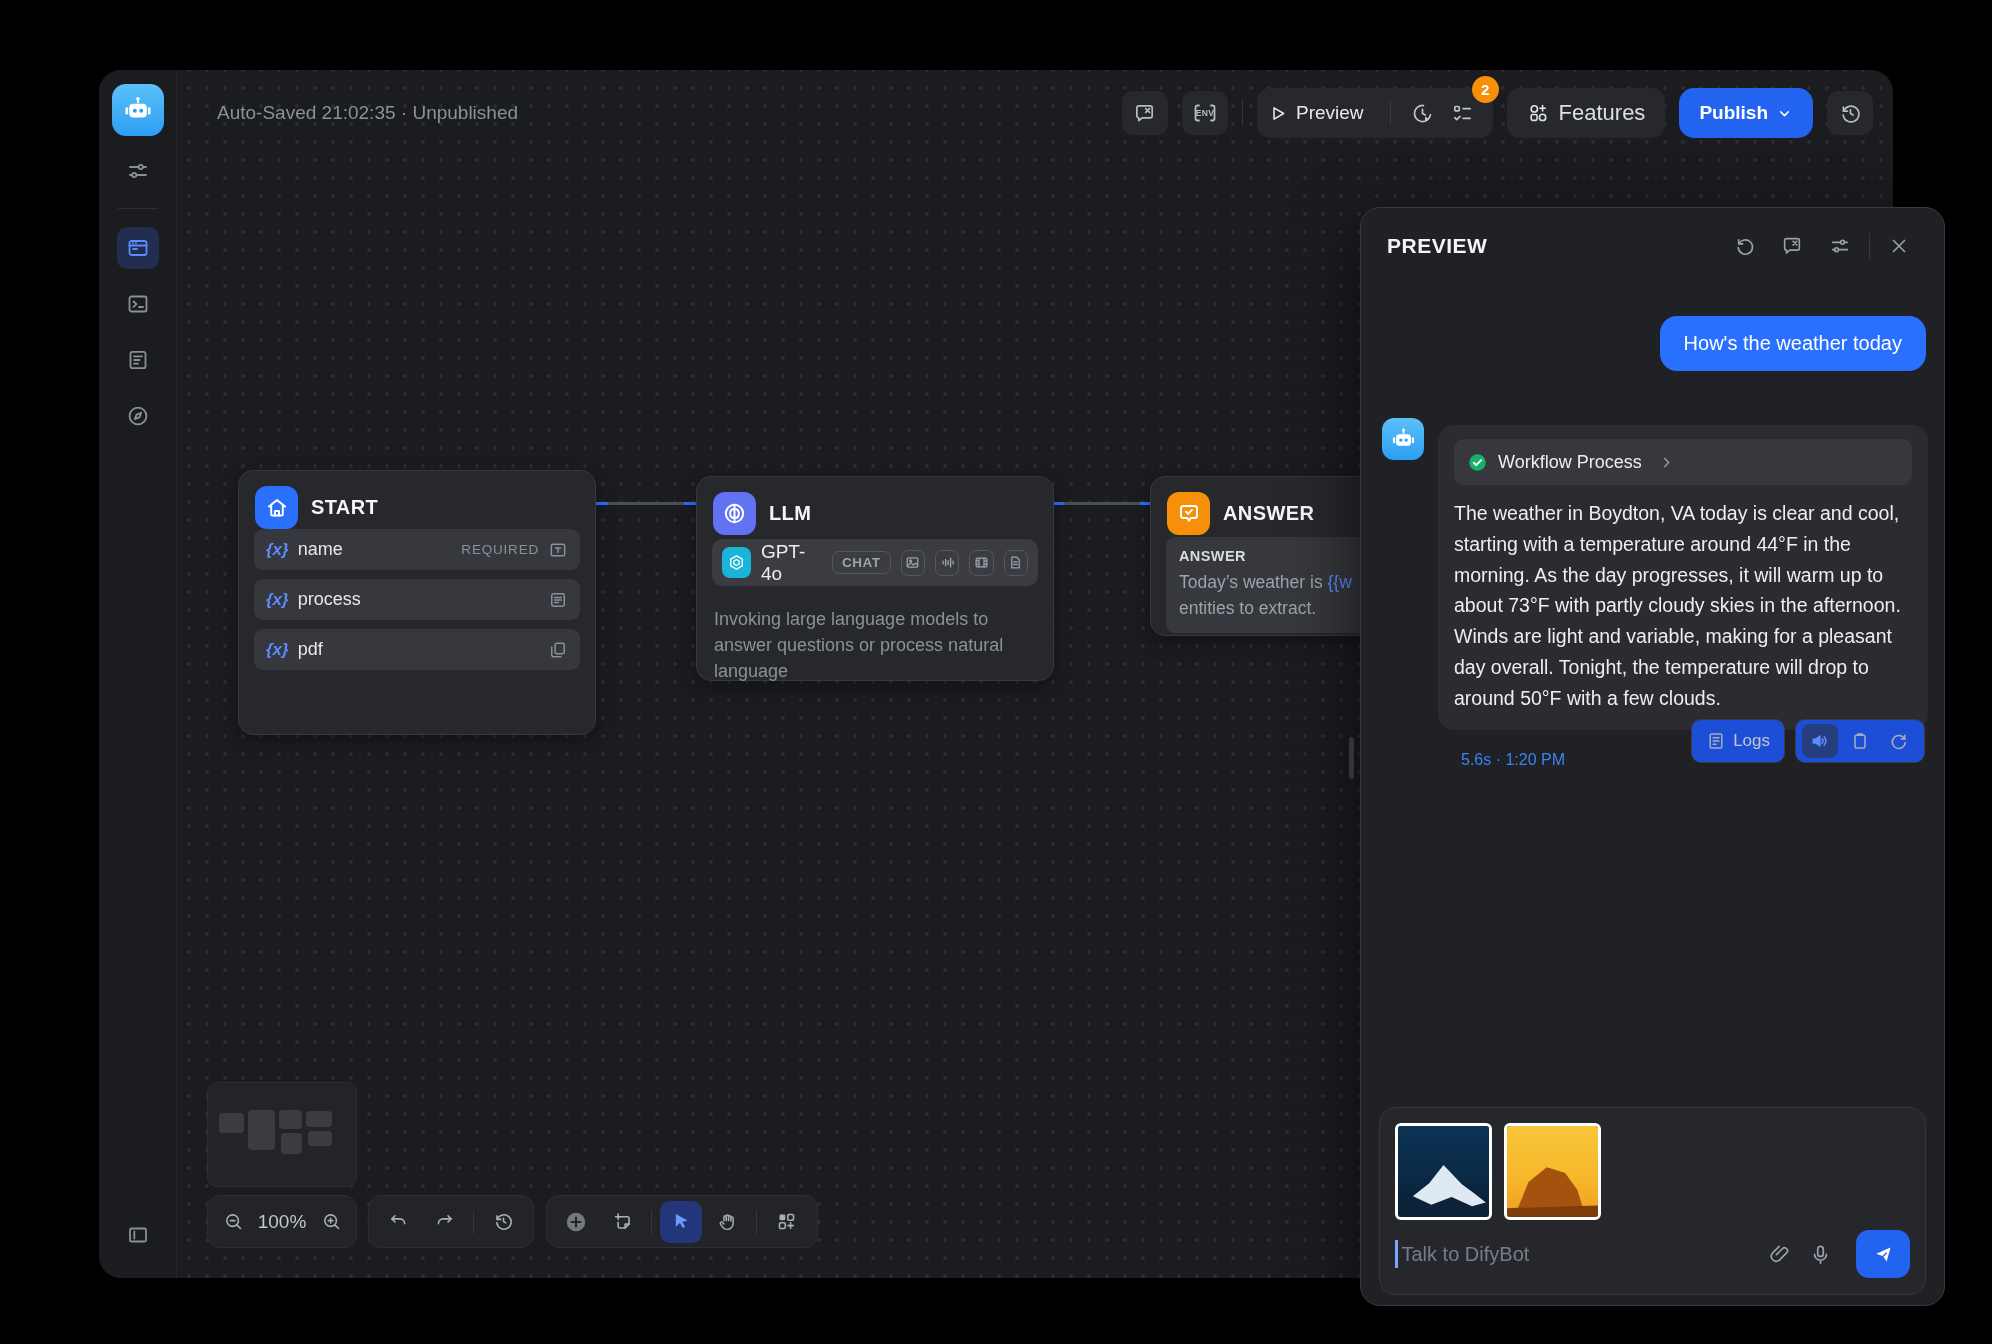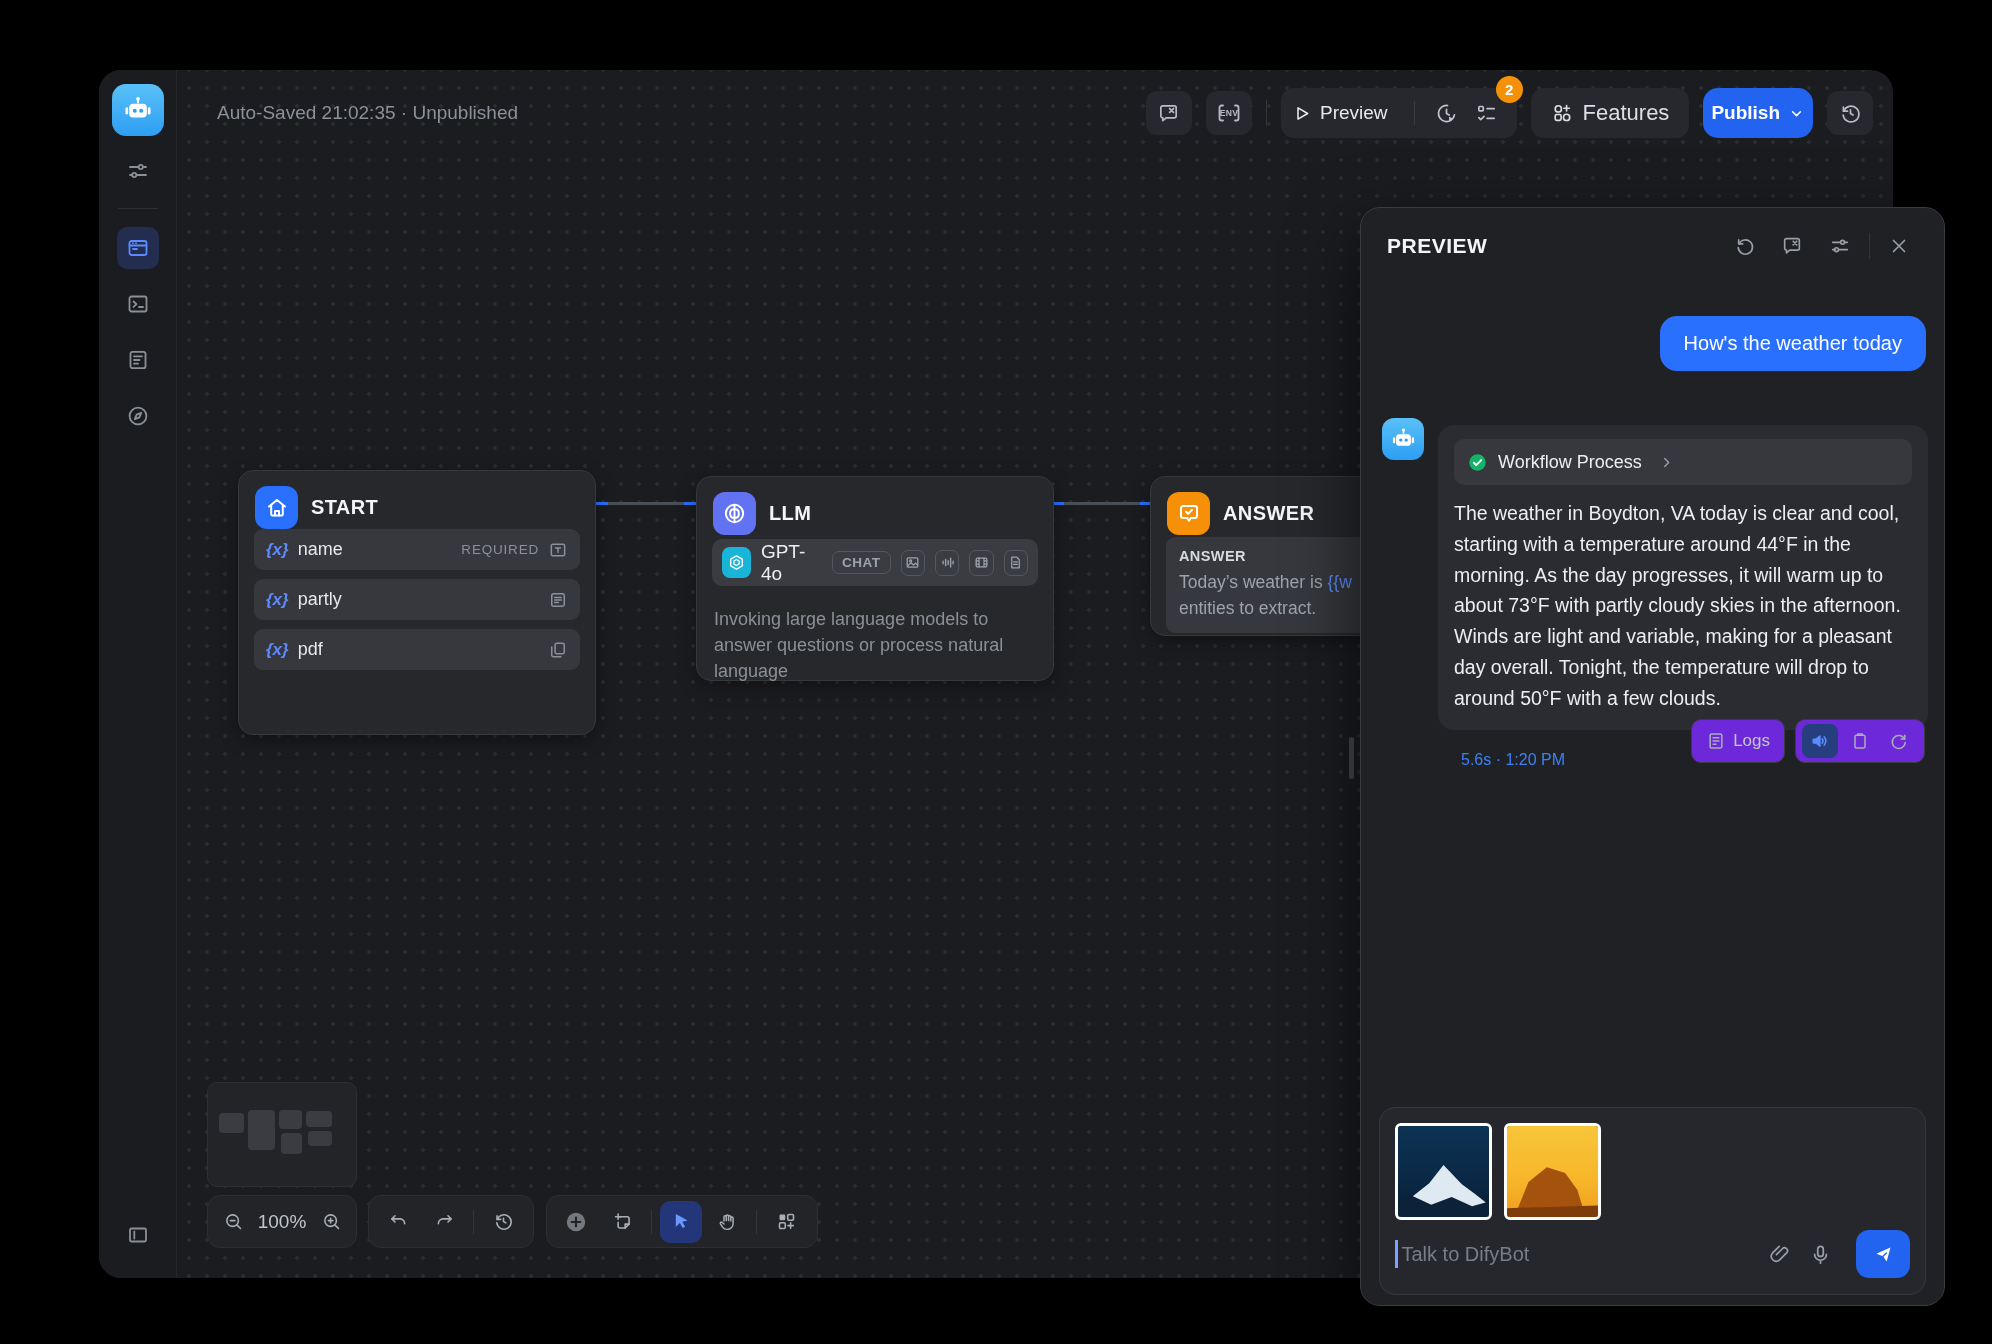--- a/index.html
+++ b/index.html
@@ -40,21 +40,21 @@
   .run-group .play-lbl { font-size:19px; margin:0 14px 0 8px; }
   .run-group .grp-div { width:1px; height:24px; background:#3a3c41; margin:0 12px; }
   .run-ic { width:40px; height:40px; border-radius:9px; display:flex; align-items:center;
             justify-content:center; color:#c0c4ca; }
   .badge { position:absolute; top:-12px; right:-6px; min-width:27px; height:27px;
            border-radius:14px; background:#f79009; color:#fff; font-size:15px; font-weight:700;
            display:flex; align-items:center; justify-content:center; }
   .features-btn { height:50px; background:#27282d; border-radius:13px; color:#dcdfe4;
                   display:flex; align-items:center; gap:10px; padding:0 20px; font-size:22px; }
   .publish-btn { height:50px; border-radius:15px; color:#fff; display:flex; align-items:center;
-                 gap:8px; padding:0 8px; font-size:19px; font-weight:600; }
+                 gap:8px; padding:0 20px; font-size:19px; font-weight:600; }
 
   
   .edge { position:absolute; height:2.5px; z-index:1;
           background:linear-gradient(90deg,#2970ff 0 12px,#4a4e57 12px calc(100% - 12px),#2970ff calc(100% - 12px)); }
   .node { position:absolute; width:358px; background:#27282c; border:1px solid #37383d;
           border-radius:15px; z-index:2; box-shadow:0 6px 18px rgba(0,0,0,.35); }
   .node-head { display:flex; align-items:center; gap:13px; padding:15px 16px 0; }
   .node-ic { width:43px; height:43px; border-radius:12px; display:flex; align-items:center;
              justify-content:center; color:#fff; }
   .node-title { color:#f4f5f7; font-size:20px; font-weight:700; letter-spacing:.4px; }
@@ -108,21 +108,21 @@
                  font-size:20px; padding:16px 24px; border-radius:17px; }
   .bot-avatar { position:absolute; left:21px; top:210px; width:42px; height:42px; border-radius:12px;
                 background:linear-gradient(180deg,#5ac0f8,#2d9ef3); display:flex; align-items:center;
                 justify-content:center; }
   .bot-card { position:absolute; left:77px; top:217px; width:490px; background:#2b2c31;
               border-radius:16px; padding:14px 16px 16px; }
   .process-row { height:46px; background:#37383d; border-radius:10px; display:flex; align-items:center;
                  gap:10px; padding:0 13px; margin-bottom:13px; color:#eceef0; font-size:18px; }
   .bot-text { color:#eceef0; font-size:19.5px; line-height:1.58; }
   .msg-actions { position:absolute; top:511px; right:19px; display:flex; gap:10px; }
-  .act-group { background:#6d28d9; border:1px solid #3a3c41; border-radius:10px; height:44px;
+  .act-group { background:#1d4ed8; border:1px solid #3a3c41; border-radius:10px; height:44px;
                display:flex; align-items:center; padding:0 6px; gap:4px; color:#aaafb6; }
   .act-btn { height:34px; min-width:36px; border-radius:8px; display:flex; align-items:center;
              justify-content:center; gap:7px; padding:0 8px; }
   .act-btn.speaker-on { background:#273e7e; color:#5c8bff; }
   .logs-lbl { color:#c2c6cc; font-size:17px; }
   .msg-meta { position:absolute; left:100px; top:543px; color:#3b82f6; font-size:16px; }
 
   .chat-input-box { position:absolute; left:18px; right:18px; bottom:10px; height:188px;
                     background:#26272c; border:1px solid #35373d; border-radius:16px; padding:15px; }
   .thumb { width:97px; height:97px; border:3px solid #fff; border-radius:6px; display:inline-block;
@@ -312,21 +312,21 @@
           <span>
             <svg width="20" height="20" viewBox="0 0 24 24" fill="none" stroke="currentColor" stroke-width="1.8" stroke-linecap="round">
               <rect x="4" y="5" width="16" height="14" rx="2"></rect>
                 <path d="M9 9.6h6M12 9.6v5.2"></path>
             </svg>
             </span>
         </span>
       </div>
       <div class="node-row">
         <span class="varx">{x}</span>
-        <span class="row-label">partly</span>
+        <span class="row-label">process</span>
         <span class="row-right">
           <span>
             <svg width="20" height="20" viewBox="0 0 24 24" fill="none" stroke="currentColor" stroke-width="1.8" stroke-linecap="round">
               <rect x="4.5" y="4.5" width="15" height="15" rx="2"></rect>
                 <path d="M8 9h8M8 12h8M8 15h4.5"></path>
             </svg>
             </span>
         </span>
       </div>
       <div class="node-row">

